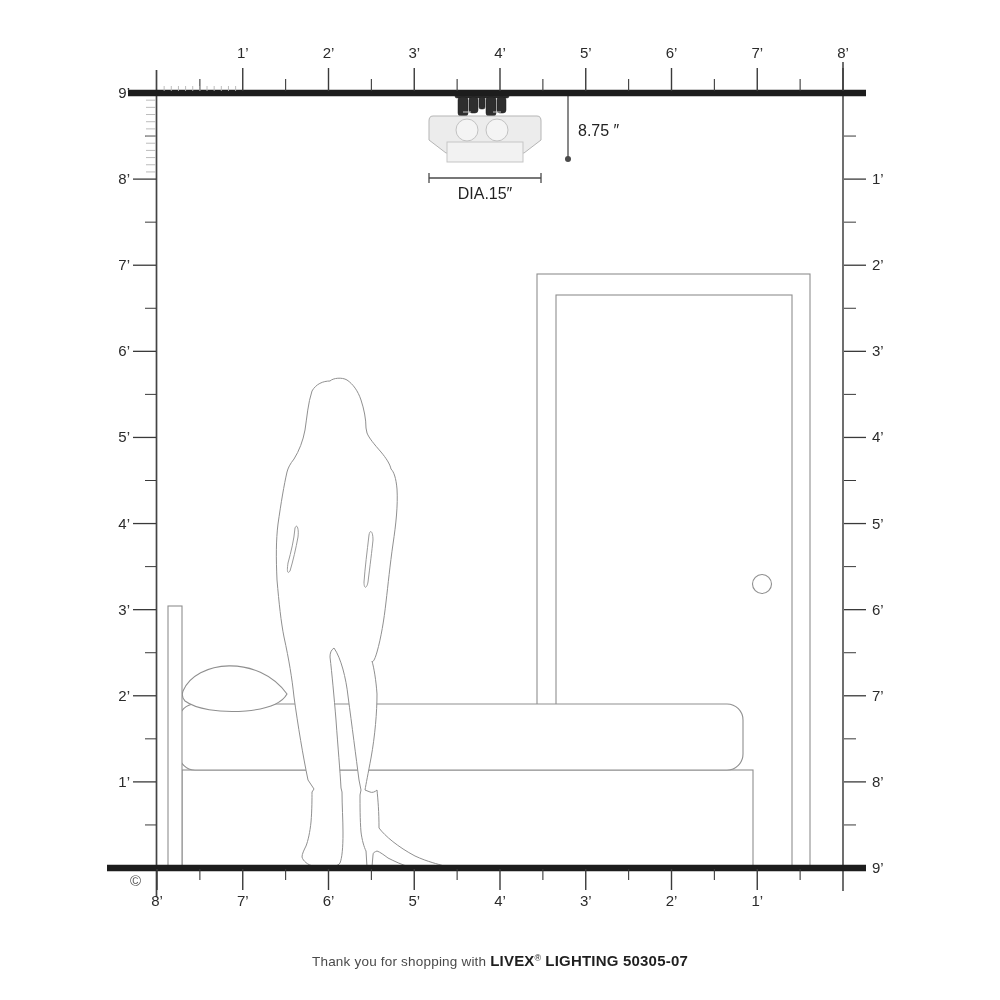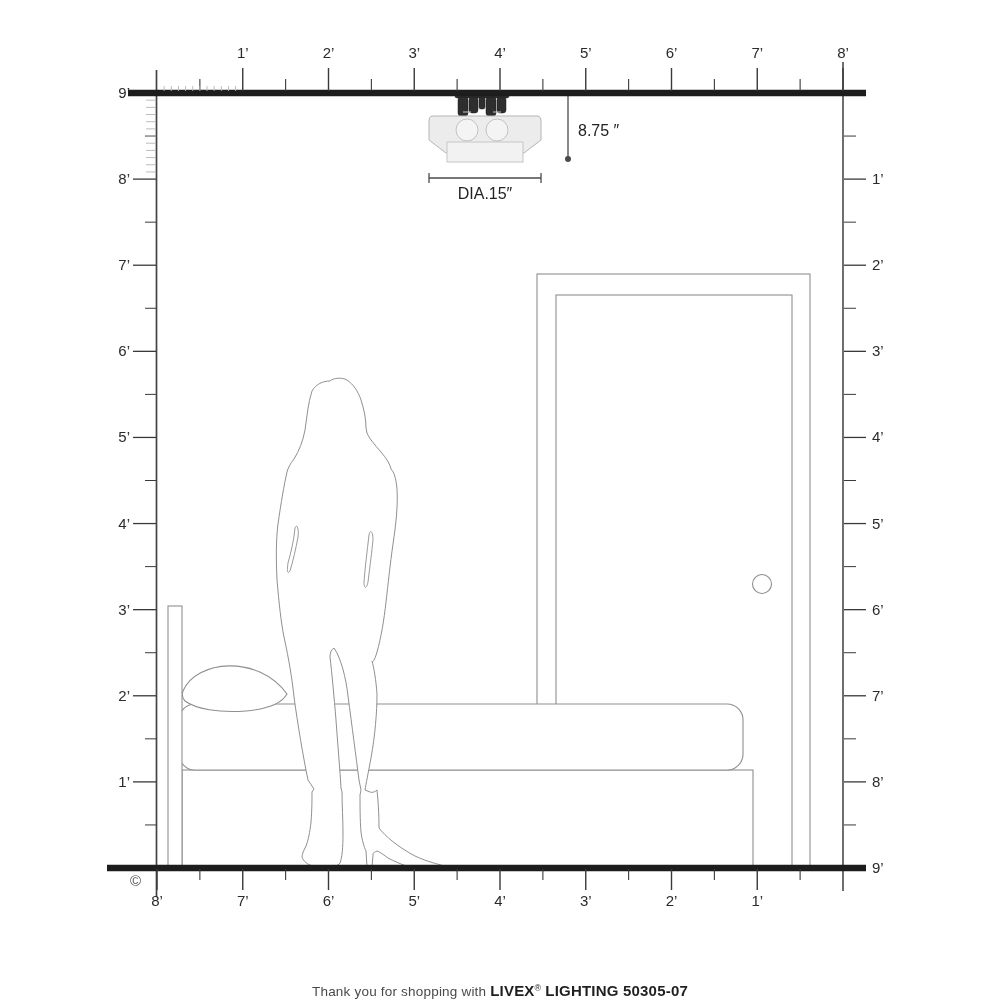--- a/index.html
+++ b/index.html
@@ -22,21 +22,21 @@
   .dim-label{font-size:16px;fill:#222;}
   .sketch{stroke:var(--sketch);stroke-width:1.1;fill:#fff;}
   .sketch-thin{stroke:var(--sketch);stroke-width:0.9;fill:none;}
   .figure{stroke:#909090;stroke-width:1;fill:#fff;}
   .glasspart{stroke:var(--glassline);stroke-width:1;fill:var(--glass);}
   .bulb{stroke:#c2c2c2;stroke-width:1;fill:#f4f4f4;}
   .darkpart{fill:var(--fixdark);stroke:#1c1c1c;stroke-width:0.5;}
   .dimline{stroke:var(--dim);stroke-width:1.3;fill:none;}
   .footer{
     position:absolute;left:0;top:952px;width:1000px;text-align:center;
-    font-size:13.5px;color:#4a4a4a;letter-spacing:0.2px;margin-top:30px;
+    font-size:13.5px;color:#4a4a4a;letter-spacing:0.2px;
   }
   .footer b{font-size:15px;color:#1f1f1f;}
   .footer sup{font-size:9px;color:#1f1f1f;}
   .copyright{
     position:absolute;left:130px;top:872px;font-size:15px;color:#555;
   }
 </style>
 </head>
 <body>
 

